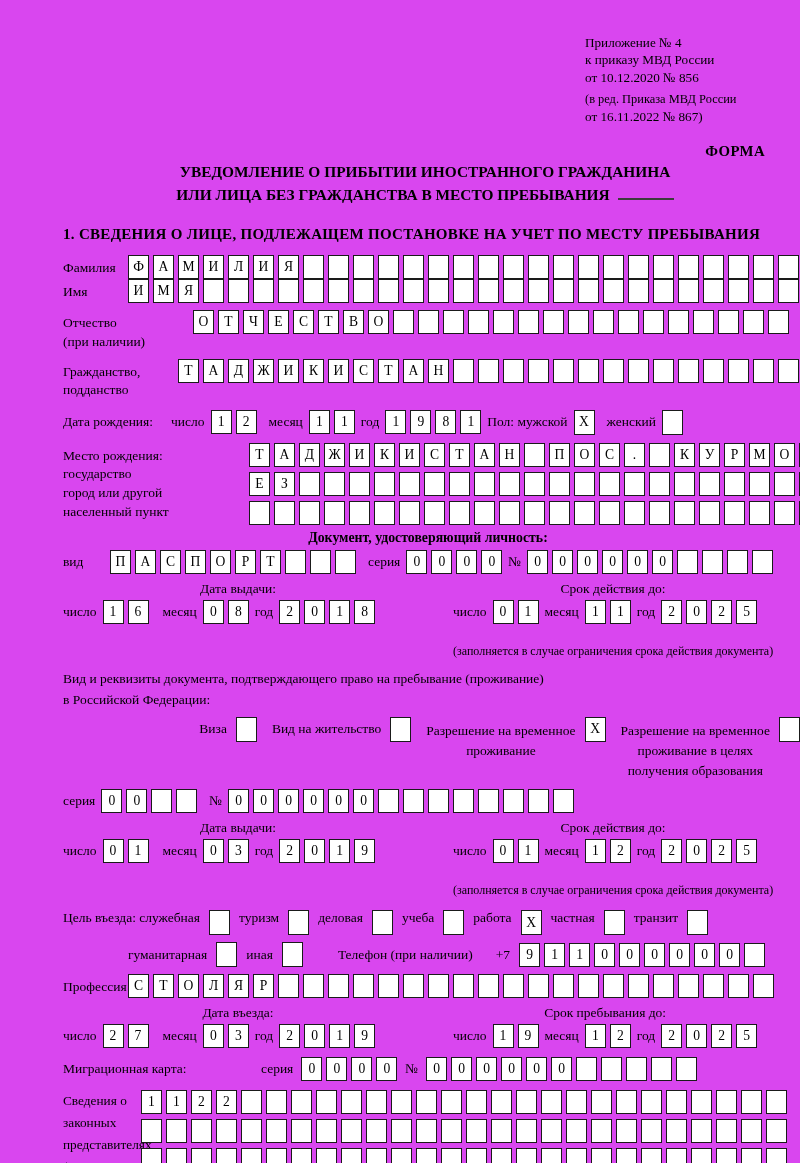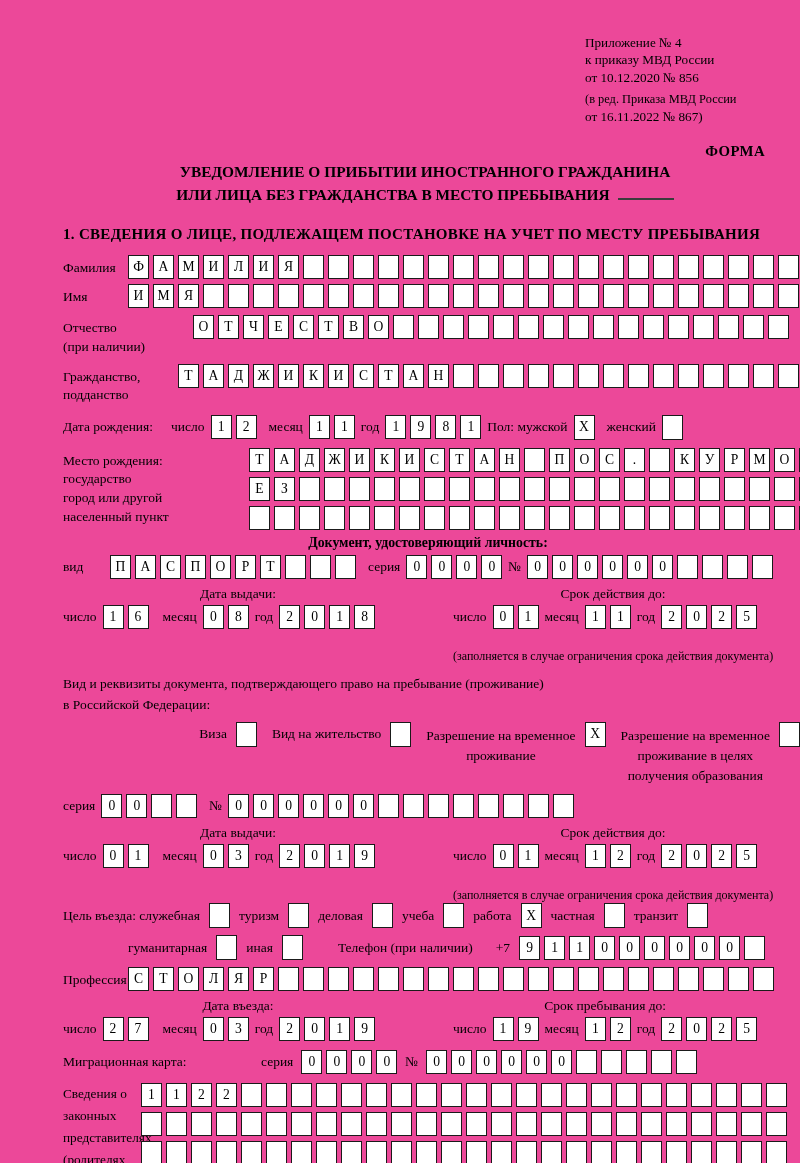--- a/index.html
+++ b/index.html
@@ -1,31 +1,31 @@
 <!DOCTYPE html>
 <html><head>
 <meta charset="utf-8">
 <style>
   html,body{margin:0;padding:0;background:#fff;}
   .page{
     width:800px;height:1163px;box-sizing:border-box;position:relative;
-    background:#ec4899;color:#000;overflow:hidden;
+    background:#d946ef;color:#000;overflow:hidden;
     padding:34px 0 0 63px;
     font-family:"Liberation Serif","DejaVu Serif",serif;
   }
   
   .hdr{margin-left:522px;font-size:13.2px;line-height:1.32;}
   .hdr div{white-space:nowrap;}
   .hdr .sub{margin-top:5px;font-size:12.4px;}
   .forma{width:702px;text-align:right;font-weight:bold;font-size:14.8px;margin-top:18px;letter-spacing:.4px;}
   .title{width:724px;text-align:center;font-weight:bold;font-size:15.4px;line-height:1.5;}
   .title-blank{display:inline-block;width:56px;height:4px;border-bottom:2.5px solid #3c3c3c;margin-left:8px;}
   .sec{font-weight:bold;font-size:15px;letter-spacing:.3px;margin-top:20px;white-space:nowrap;}
   
-  .row{display:flex;align-items:flex-start;margin-top:5px;}
+  .row{display:flex;align-items:flex-start;}
   .lbl{font-size:13.5px;line-height:1.38;flex:none;padding-top:4px;}
   .w65{width:65px;} .w130{width:130px;} .w115{width:115px;} .w140{width:140px;}
   .cells{display:flex;gap:4px;flex:none;}
   .cell{
     width:21px;height:24px;box-sizing:border-box;flex:none;background:#fff;
     border:1.7px solid #1a1a1a;display:inline-flex;align-items:center;justify-content:center;
     font-size:13.6px;font-family:"Liberation Serif","DejaVu Serif",serif;
   }
   .cb{height:25px;}
   .stack{display:flex;flex-direction:column;gap:5px;}
@@ -42,21 +42,21 @@
   .dgrp .t{margin:0 6px;white-space:nowrap;}
   .dgrp .t.first{margin-left:0;}
   .dnote{font-size:12px;margin-top:20px;white-space:nowrap;}
   
   .resdoc{font-size:13.5px;margin-top:10px;line-height:1.55;}
   .cbrow{display:flex;gap:15px;margin-top:6px;font-size:13.5px;justify-content:flex-end;}
   .cbitem{display:flex;align-items:flex-start;gap:9px;}
   .cbitem .cbl{padding-top:4px;white-space:nowrap;}
   .cbitem .cbl.c{text-align:center;line-height:1.5;white-space:normal;}
   
-  .goal{display:flex;align-items:center;gap:9px;font-size:13.5px;margin-top:0;white-space:nowrap;}
+  .goal{display:flex;align-items:flex-start;gap:9px;font-size:13.5px;margin-top:12px;white-space:nowrap;}
   .phone-row{display:flex;align-items:center;gap:9px;font-size:13.5px;margin-top:7px;margin-left:65px;white-space:nowrap;}
   .phone-row .tel{margin-left:26px;}
   .phone-row .pfx{margin-left:14px;}
   
   .mig{display:flex;align-items:center;font-size:13.5px;margin-top:9px;}
   .mig .t{white-space:nowrap;}
   
   .reps{position:relative;height:140px;margin-top:9px;}
   .reps-labels{position:absolute;left:0;top:0;font-size:13.3px;line-height:21.8px;white-space:nowrap;}
   .reps-rows{position:absolute;left:78px;top:0;}

